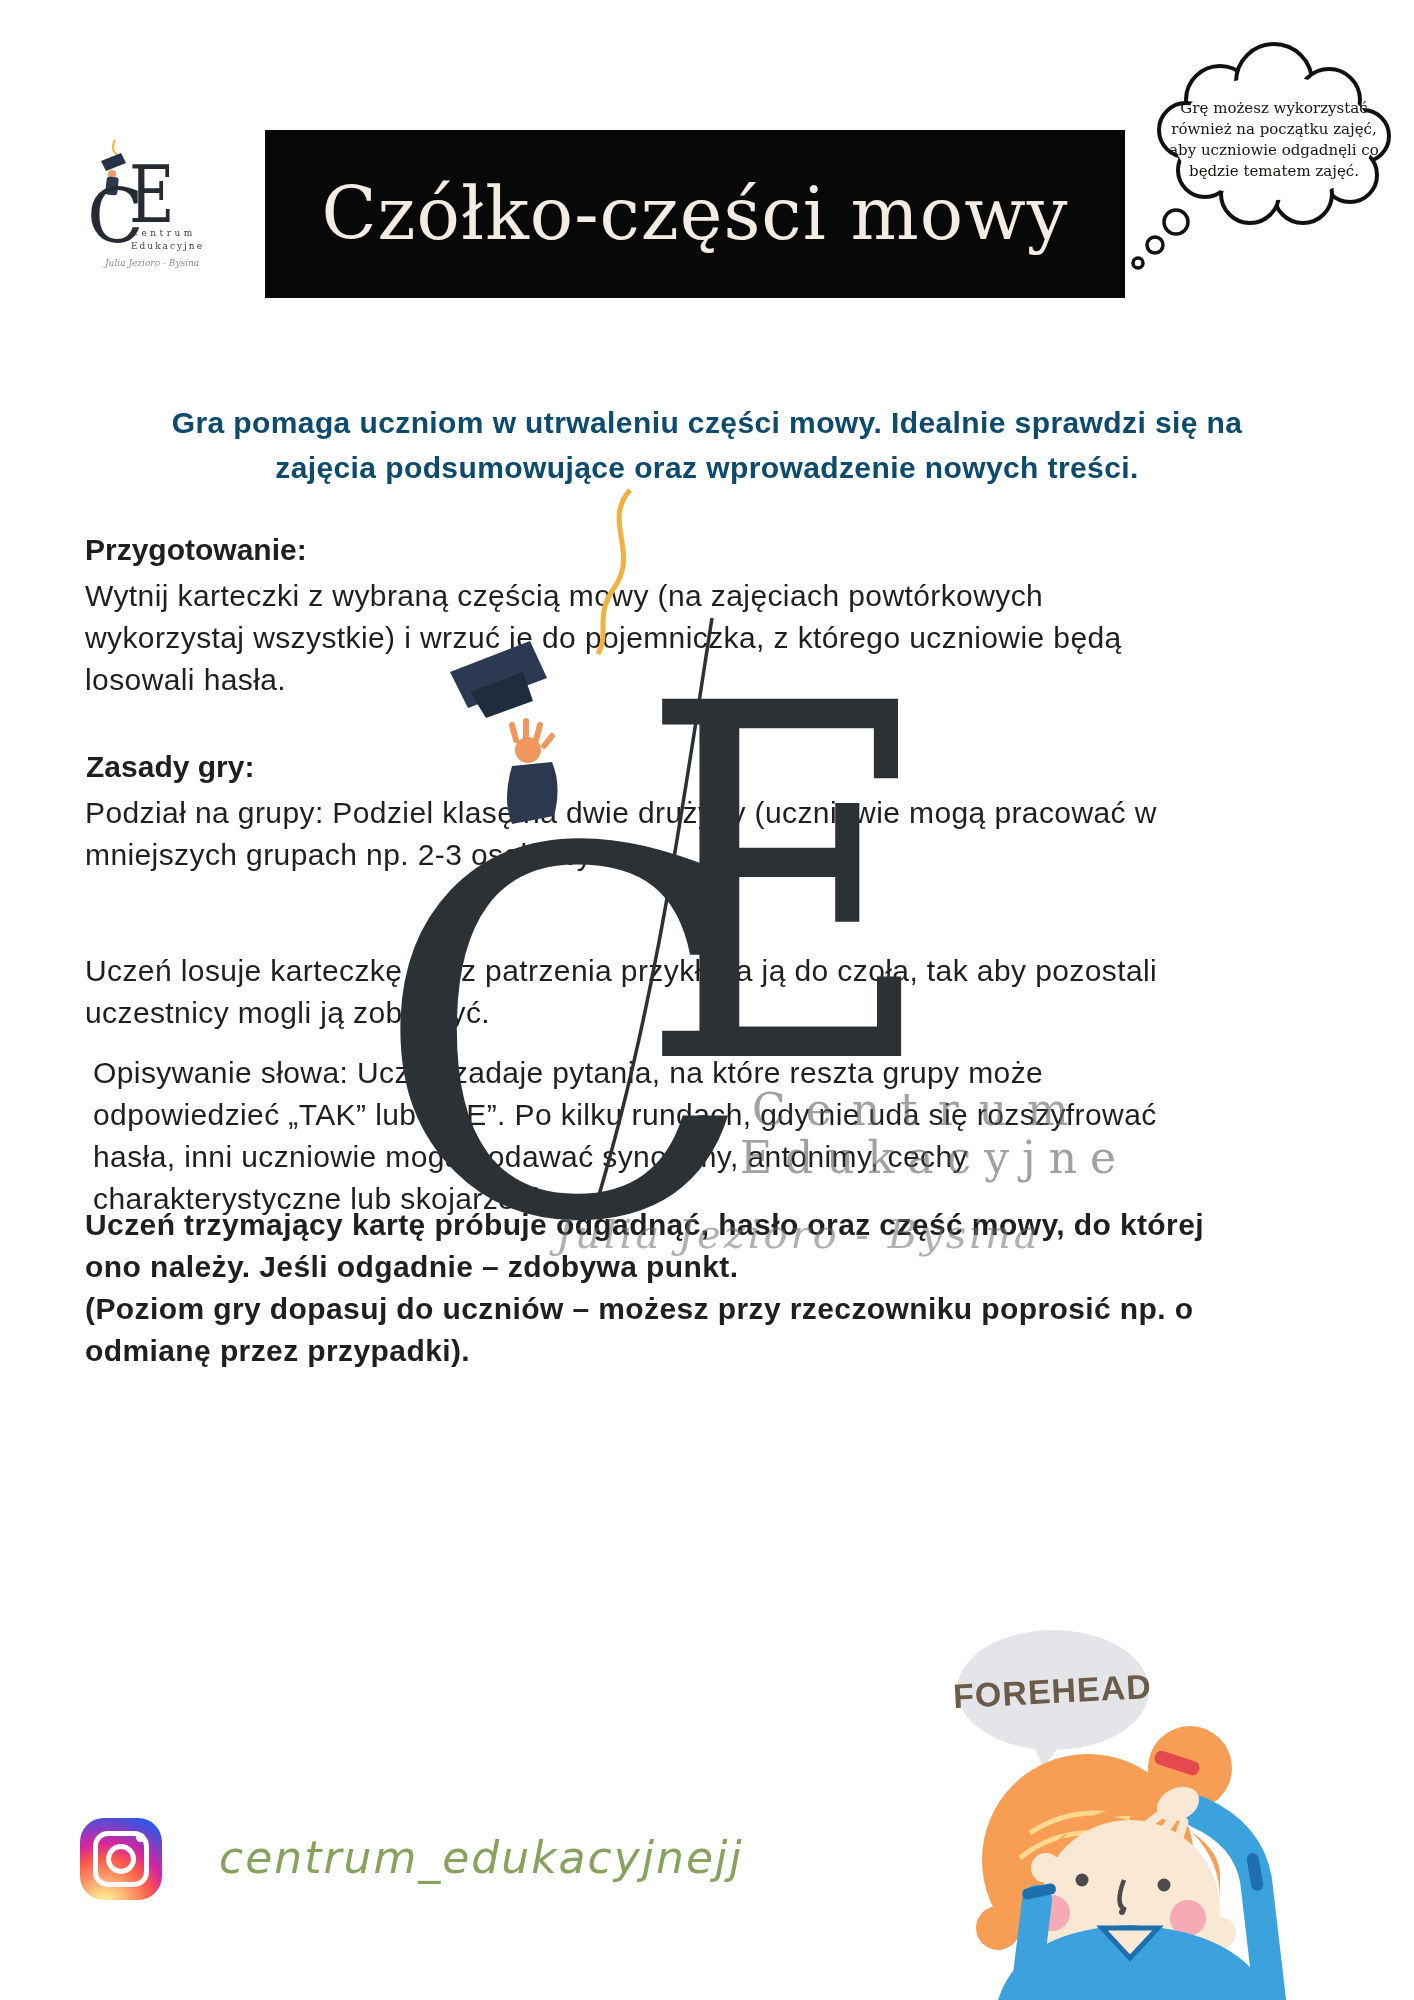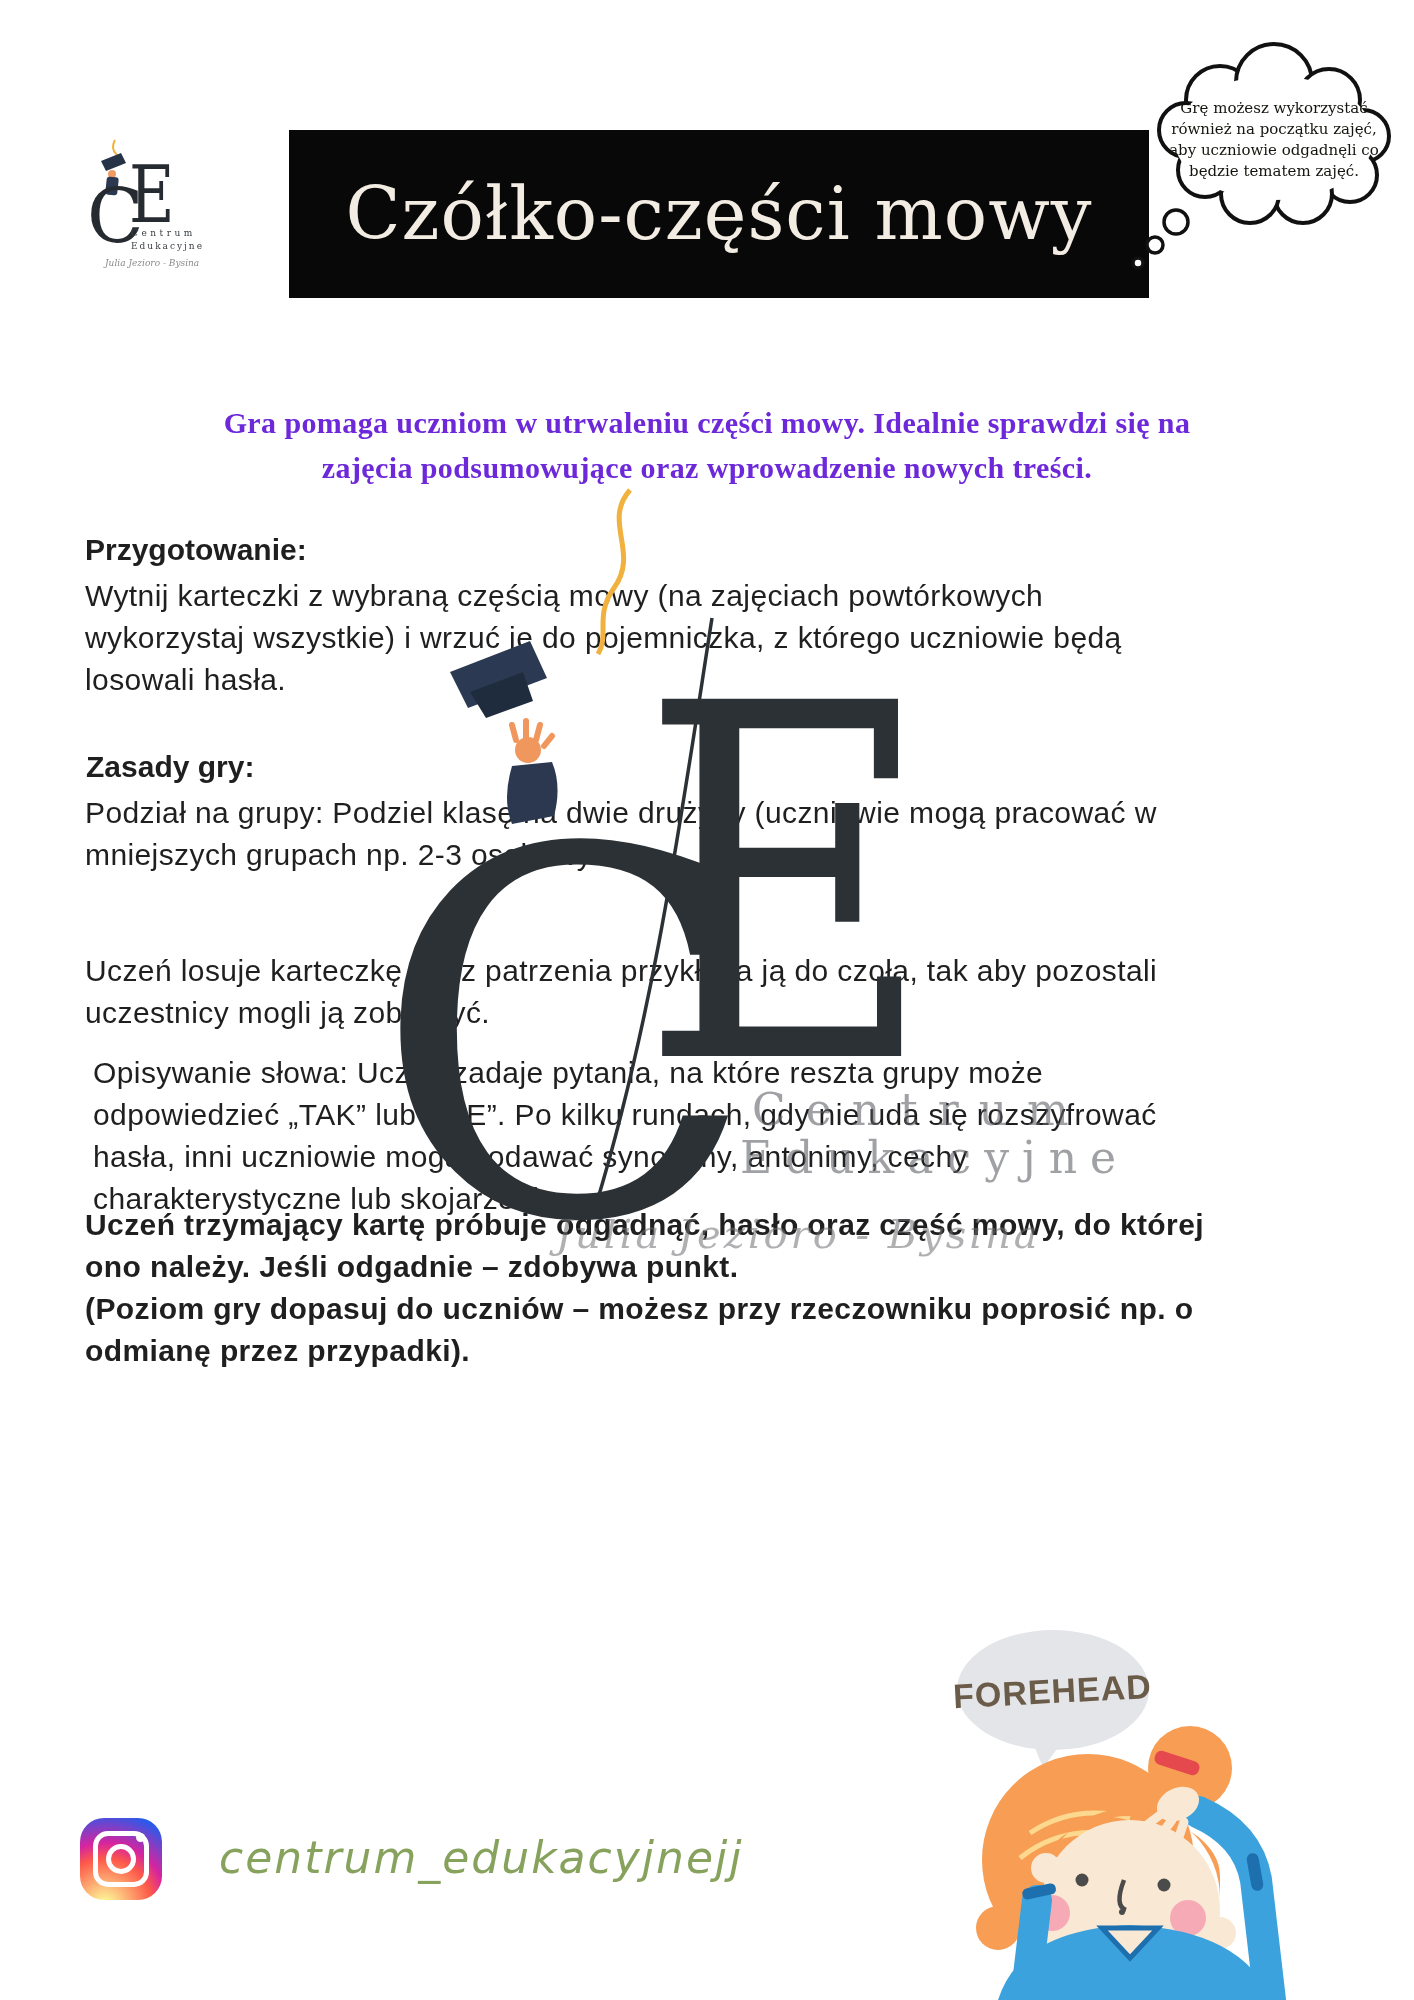--- a/index.html
+++ b/index.html
@@ -1,32 +1,32 @@
 <!DOCTYPE html>
 <html lang="pl"><head>
 <meta charset="utf-8">
 <style>
   html,body{margin:0;padding:0;}
   body{width:1414px;height:2000px;position:relative;background:#ffffff;overflow:hidden;
        font-family:"Liberation Sans",sans-serif;color:#1f1f1f;}
   .abs{position:absolute;}
   
   .banner{left:265px;top:130px;width:860px;height:168px;background:#080808;
-          display:flex;align-items:center;justify-content:center;z-index:1;margin-left:24px;}
+          display:flex;align-items:center;justify-content:center;z-index:1;}
   .banner-title{font-family:"DejaVu Serif","Liberation Serif",serif;font-weight:400;
                 font-size:72px;color:#f2ece3;letter-spacing:1px;white-space:nowrap;}
   
   .logo-svg{left:85px;top:120px;z-index:1;}
   
   .thought{left:1122px;top:28px;z-index:1;}
   .thought text{font-family:"DejaVu Serif","Liberation Serif",serif;fill:#15150f;font-size:15px;}
   
   .txt{white-space:pre-line;font-size:30px;line-height:42px;letter-spacing:.4px;z-index:2;}
   .intro{left:92px;top:400px;width:1230px;text-align:center;font-weight:bold;
-         font-size:30px;line-height:45px;color:#6d28d9;font-family:Liberation Serif, serif;}
+         font-size:30px;line-height:45px;color:#0c4a6e;}
   .heading{font-weight:bold;font-size:30px;z-index:2;}
   
   .watermark{left:0;top:0;z-index:3;pointer-events:none;}
   .wm-letter{font-family:"DejaVu Serif","Liberation Serif",serif;fill:#2c3136;}
   .wm-word{font-family:"DejaVu Serif","Liberation Serif",serif;fill:rgba(95,99,104,0.60);}
   .wm-sig{font-family:"DejaVu Serif","Liberation Serif",serif;font-style:italic;
           fill:rgba(112,112,117,0.55);}
   
   .ig{left:80px;top:1818px;width:82px;height:82px;border-radius:24px;z-index:1;
       background:radial-gradient(circle at 30% 107%,#fdf497 0%,#fdf497 5%,#fd5949 45%,#d6249f 60%,#285AEB 90%);}

